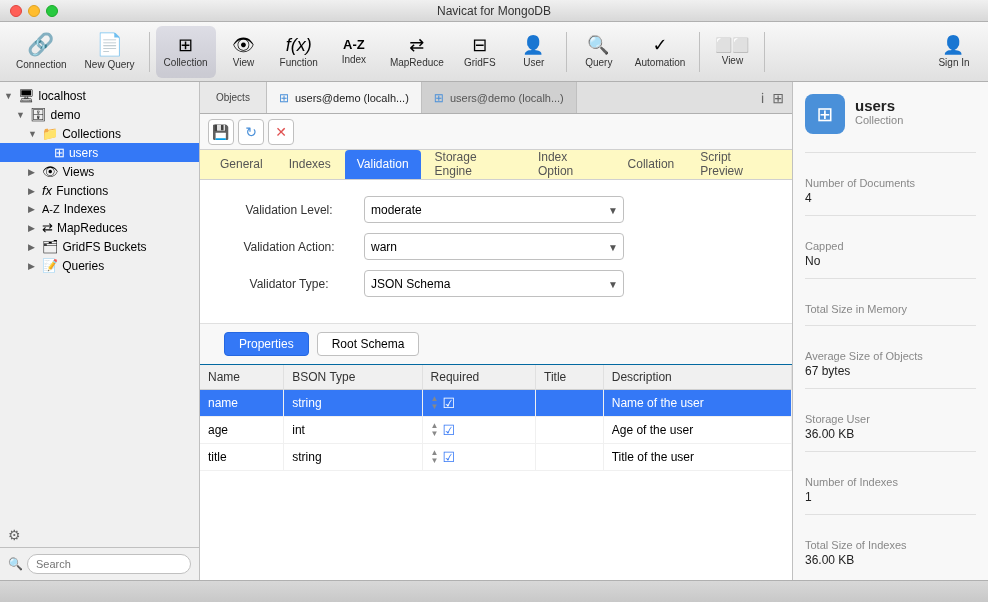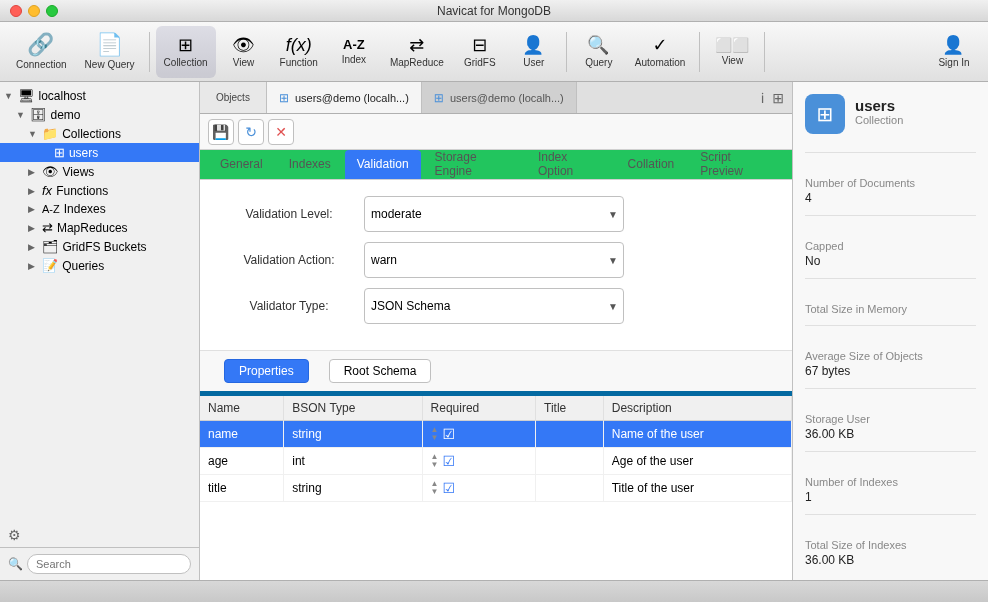--- a/index.html
+++ b/index.html
@@ -51,34 +51,34 @@
     .tab .tab-icon { font-size: 12px; color: #4a90d9; }
     .tab-objects { background: #e8e8e8; padding: 0 16px; display: flex; align-items: center; font-size: 10px; color: #444; border-right: 1px solid #c0c0c0; }
     .tab-info-icons { margin-left: auto; display: flex; align-items: center; padding: 0 8px; gap: 8px; }
     .tab-info-icons span { font-size: 14px; color: #666; cursor: pointer; }
 
     
     .toolbar2 { background: #f8f8f8; border-bottom: 1px solid #d0d0d0; padding: 4px 8px; display: flex; align-items: center; gap: 4px; height: 36px; }
     .toolbar2-btn { width: 26px; height: 26px; border-radius: 4px; border: 1px solid #c0c0c0; background: white; display: flex; align-items: center; justify-content: center; cursor: pointer; font-size: 14px; }
 
     
-    .subtabs { background: #22c55e; border-bottom: 1px solid #d0d0d0; display: flex; height: 30px; align-items: stretch; padding: 0 8px; gap: 2px; }
+    .subtabs { background: #fef9c3; border-bottom: 1px solid #d0d0d0; display: flex; height: 30px; align-items: stretch; padding: 0 8px; gap: 2px; }
     .subtab { padding: 0 12px; display: flex; align-items: center; font-size: 12px; cursor: pointer; border-bottom: 2px solid transparent; color: #555; }
     .subtab.active { color: white; background: #3478f6; border-radius: 4px 4px 0 0; }
 
     
     .validation-form { padding: 16px 24px; background: white; border-bottom: 1px solid #e0e0e0; }
     .form-row { display: flex; align-items: center; margin-bottom: 10px; }
     .form-label { width: 140px; font-size: 12px; color: #333; text-align: center; padding-right: 10px; }
     .select-wrapper { position: relative; width: 260px; }
-    .select-wrapper select { width: 100%; height: 36px; border: 1px solid #c0c0c0; border-radius: 4px; background: white; font-size: 12px; padding: 0 6px; appearance: none; -webkit-appearance: none; cursor: pointer; }
+    .select-wrapper select { width: 100%; height: 27px; border: 1px solid #c0c0c0; border-radius: 4px; background: white; font-size: 12px; padding: 0 6px; appearance: none; -webkit-appearance: none; cursor: pointer; }
     .select-arrow { position: absolute; right: 6px; top: 50%; transform: translateY(-50%); color: #555; font-size: 10px; pointer-events: none; }
 
     
-    .btn-row { padding: 8px 24px; background: #f8f8f8; border-bottom: 5px solid #0369a1; display: flex; gap: 20px; align-items: flex-end; }
+    .btn-row { padding: 8px 24px; background: #f8f8f8; border-bottom: 1px solid #0369a1; display: flex; gap: 8px; align-items: flex-end; }
     .btn { padding: 4px 14px; border-radius: 4px; font-size: 12px; cursor: pointer; border: 1px solid #c0c0c0; background: white; }
     .btn.primary { background: #3478f6; color: white; border-color: #2567e0; }
 
     
     .table-area { background: white; flex: 1; overflow-y: auto; }
     table { width: 100%; border-collapse: collapse; font-size: 12px; }
     thead tr { background: #f0f0f0; border-bottom: 1px solid #d0d0d0; }
     th { padding: 5px 8px; text-align: left; font-weight: 500; color: #333; border-right: 1px solid #e0e0e0; }
     td { padding: 5px 8px; border-bottom: 1px solid #f0f0f0; border-right: 1px solid #f0f0f0; }
     tr.selected td { background: #3478f6; color: white; }

